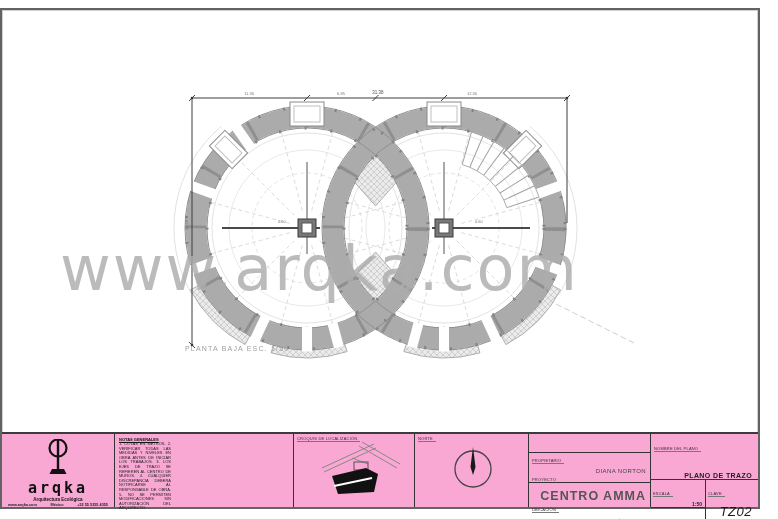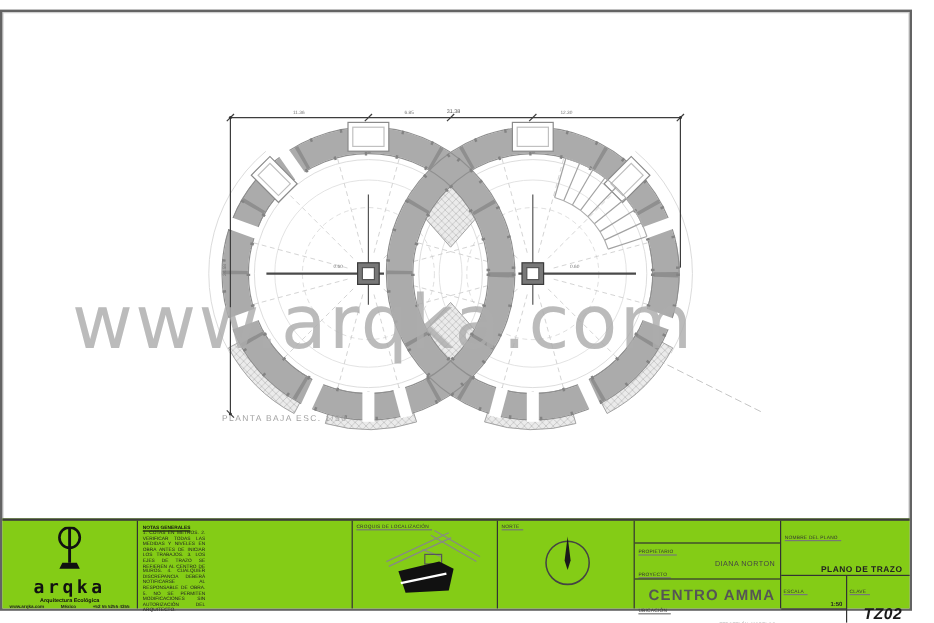--- a/index.html
+++ b/index.html
@@ -5,21 +5,21 @@
   html,body{margin:0;padding:0;}
   body{width:778px;height:519px;background:#ffffff;position:relative;overflow:hidden;
        font-family:"Liberation Sans",sans-serif;color:#222;}
   .frame{position:absolute;left:0;top:8px;width:760px;height:501px;
          border:2px solid #636363;box-shadow:inset 0 0 0 1px #cfcfcf;background:#fff;box-sizing:border-box;}
   .plan-svg{position:absolute;left:0;top:0;z-index:1;}
   .watermark{position:absolute;left:58px;top:222px;z-index:5;font-size:62px;letter-spacing:2px;
              color:#adadad;opacity:.82;font-family:"DejaVu Sans",sans-serif;white-space:nowrap;pointer-events:none;}
   
   .titleblock{position:absolute;left:0;right:0;bottom:0;height:73px;border-top:2px solid #3c3c3c;
-              display:flex;z-index:6;background:#84cc16;}
+              display:flex;z-index:6;background:#f9a8d4;}
   .tb-cell{position:relative;box-sizing:border-box;height:100%;}
   .tb-cell + .tb-cell{border-left:1.5px solid #333;}
   .lbl{font-size:4px;color:#333;letter-spacing:.2px;border-bottom:.5px solid #777;display:inline-block;padding:0 3px 0 0;}
   .corner-lbl{position:absolute;left:3px;top:2px;}
   
   .cell-logo{width:112px;text-align:center;padding-top:5px;}
   .logo-word{font-family:"DejaVu Sans Mono",monospace;font-weight:700;font-size:15px;letter-spacing:3px;color:#111;line-height:1;}
   .logo-tag{font-size:4.5px;font-weight:700;color:#111;margin-top:1px;}
   .logo-contact{display:flex;justify-content:space-between;padding:1px 6px 0 6px;font-size:3.8px;font-weight:700;color:#222;}
   
@@ -44,21 +44,21 @@
   
   .cell-sheet{width:108px;display:flex;flex-direction:column;}
   .sheet-name{height:48px;position:relative;box-sizing:border-box;padding:2px 6px 0 3px;}
   .sheet-name-val{font-size:7px;font-weight:700;color:#222;text-align:right;margin-top:18px;letter-spacing:.4px;}
   .sheet-bottom{flex:1;display:flex;border-top:1px solid #333;}
   .sheet-left{width:54px;display:flex;flex-direction:column;box-sizing:border-box;}
   .mini-row{flex:1;position:relative;padding:1px 3px 0 2px;box-sizing:border-box;}
   .mini-row + .mini-row{border-top:1px solid #333;}
   .mini-val{font-size:5px;font-weight:700;color:#222;text-align:right;margin-top:2px;}
   .sheet-key{flex:1;border-left:1px solid #333;position:relative;padding:1px 3px 0 2px;box-sizing:border-box;}
-  .key-val{font-size:13px;font-weight:700;font-style:italic;color:#1a1a1a;text-align:right;margin-top:5px;padding-right:3px;letter-spacing:.5px;}
+  .key-val{font-size:13px;font-weight:400;font-style:italic;color:#1a1a1a;text-align:right;margin-top:5px;padding-right:3px;letter-spacing:.5px;}
   svg text{font-family:"Liberation Sans",sans-serif;}
   .dim{font-size:4px;fill:#777;}
   .dim-total{font-size:4.5px;fill:#555;}
   .caption{font-size:7px;fill:#a0a0a0;letter-spacing:1.2px;}
 </style>
 </head>
 <body>
 
 <div class="frame">
 

